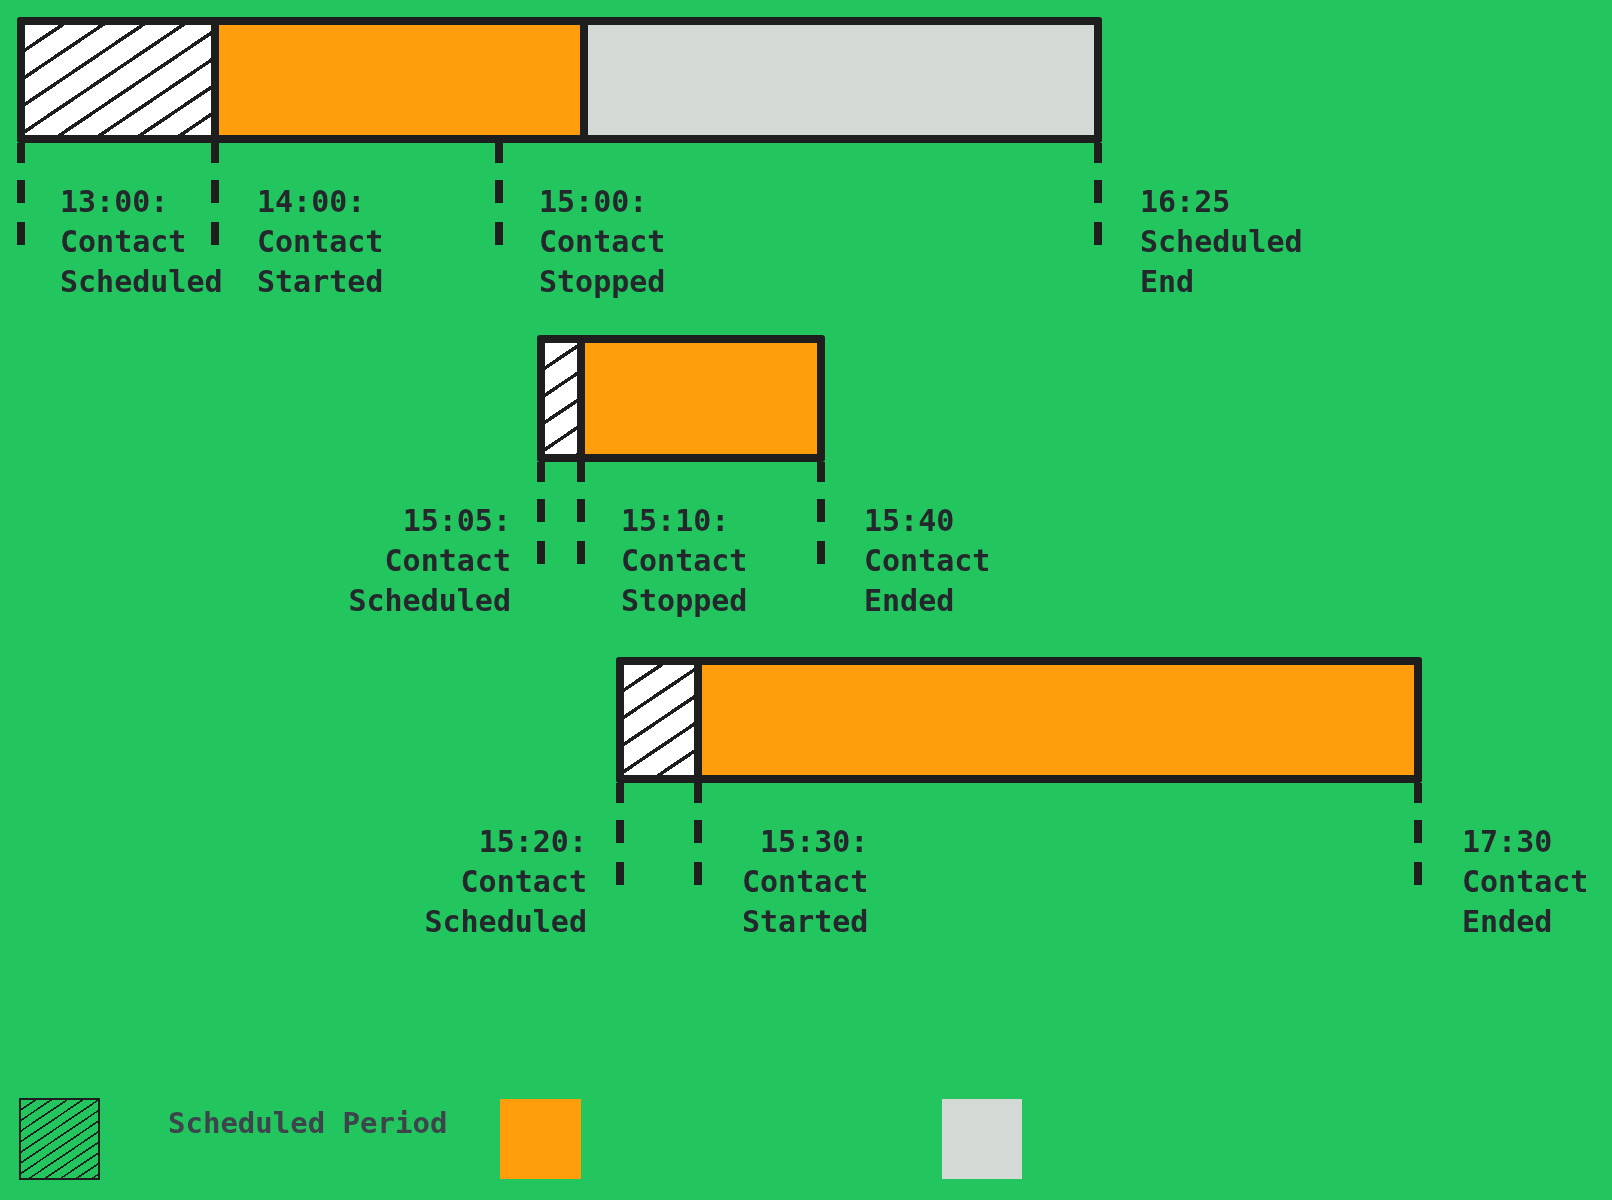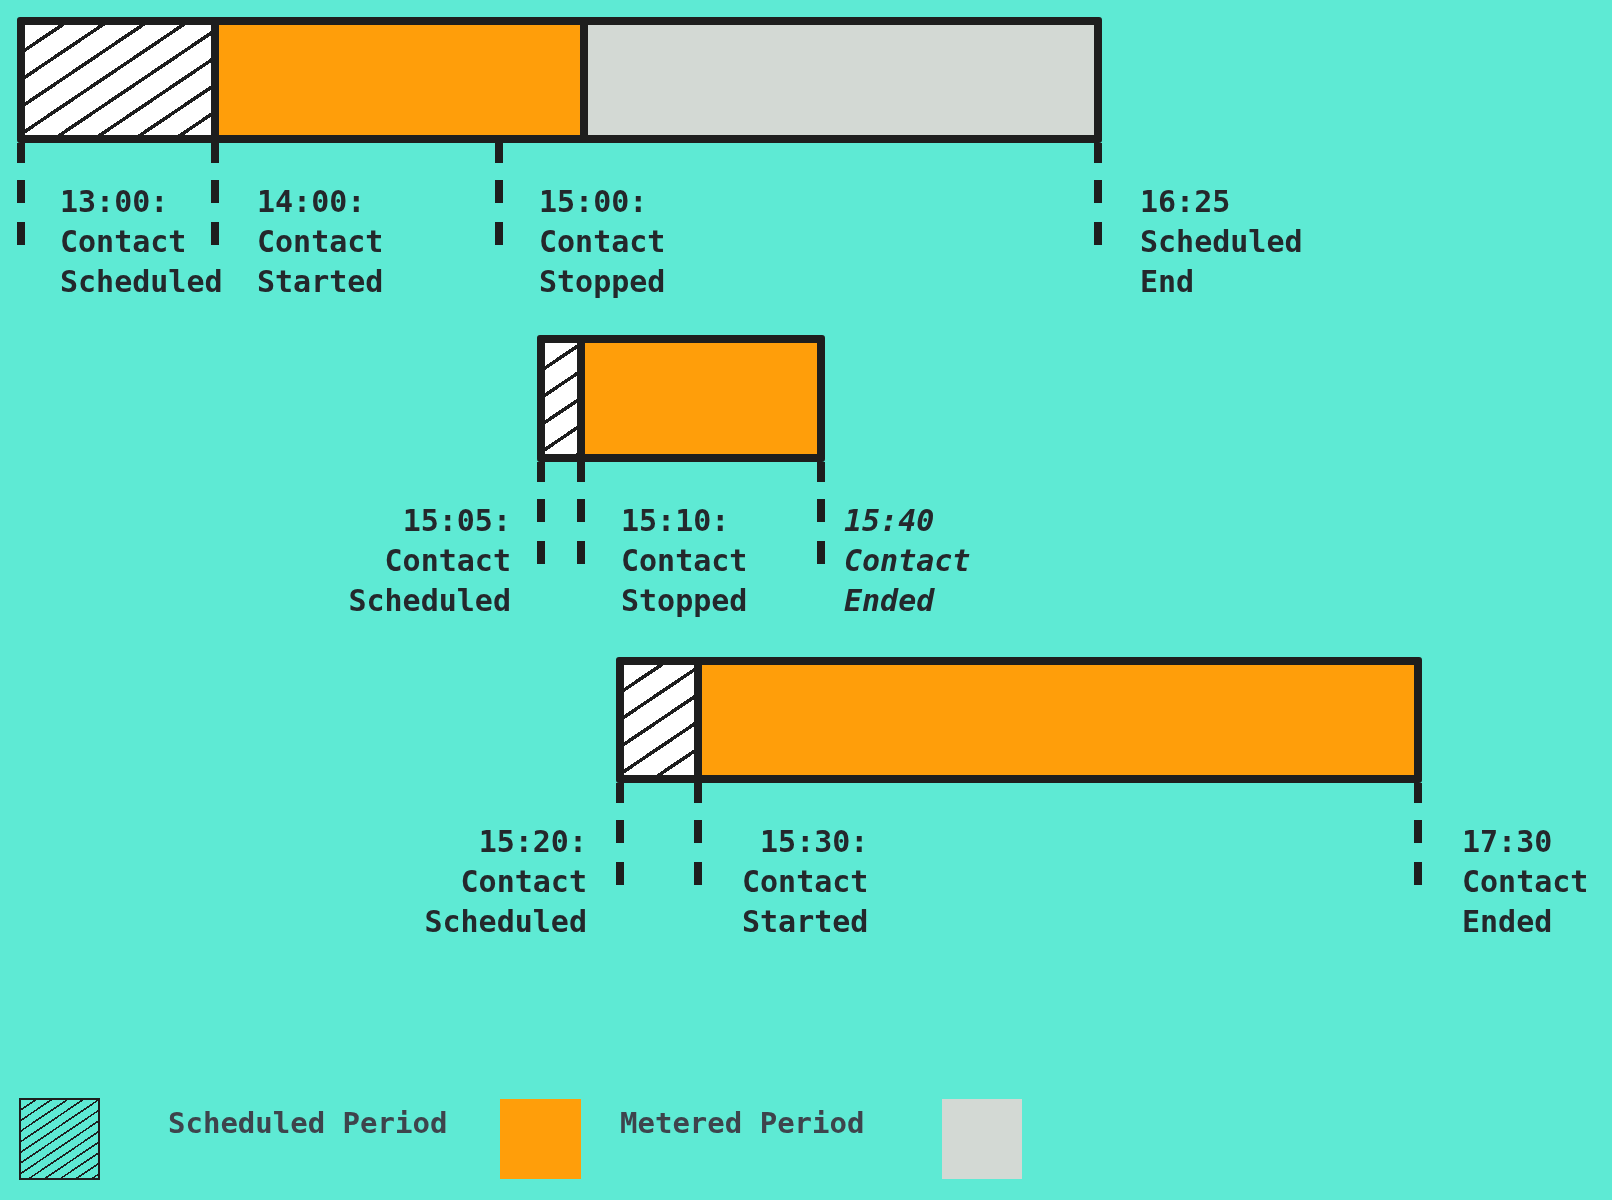--- a/index.html
+++ b/index.html
@@ -3,21 +3,21 @@
 <meta charset="utf-8">
 <style>
   :root{
     --stroke:#1e1e1e;
     --metered_orange:#ff9e0a;
     --duplicate_gray:#d3d9d4;
     --label_text:#24282c;
     --legend_text:#3e444c;
   }
   html,body{margin:0;padding:0;background:#ffffff;}
-  .canvas{position:relative;width:1612px;height:1200px;background:#5eead4;overflow:hidden;
+  .canvas{position:relative;width:1612px;height:1200px;background:#22c55e;overflow:hidden;
           font-family:"DejaVu Sans Mono","Liberation Mono",monospace;}
 
   
   .bar{position:absolute;display:flex;box-sizing:border-box;border:8px solid var(--stroke);
        background:#ffffff;border-radius:3px;}
   .seg{height:100%;}
   .seg-div{width:8px;height:100%;background:var(--stroke);flex:none;}
   .seg-hatch{background:repeating-linear-gradient(146deg,transparent 0 19px,var(--stroke) 19px 22.5px);}
   .seg-metered{background:var(--metered_orange);}
   .seg-duplicate{background:var(--duplicate_gray);}
@@ -83,21 +83,21 @@
   <div class="tick" style="left:537px;top:462px;"></div>
   <div class="tick" style="left:577px;top:462px;"></div>
   <div class="tick" style="left:817px;top:462px;"></div>
 
   <div class="event-label align-right" style="right:1101px;top:501px;">15:05:
 Contact
 Scheduled</div>
   <div class="event-label" style="left:621px;top:501px;">15:10:
 Contact
 Stopped</div>
-  <div class="event-label" style="left:844px;top:501px;font-style:italic;">15:40
+  <div class="event-label" style="left:864px;top:501px;">15:40
 Contact
 Ended</div>
 
   <div class="bar" style="left:616px;top:657px;width:806px;height:126px;">
     <div class="seg seg-hatch" style="width:70px;"></div>
     <div class="seg-div"></div>
     <div class="seg seg-metered" style="flex:1;"></div>
   </div>
 
   <div class="tick" style="left:616px;top:783px;"></div>
@@ -111,17 +111,16 @@
 Contact
 Started</div>
   <div class="event-label" style="left:1462px;top:822px;">17:30
 Contact
 Ended</div>
 
   <div class="legend-swatch swatch-hatch" style="left:19px;top:1098px;"></div>
   <div class="legend-label" style="left:140px;top:1103px;margin-left:28px;">Scheduled Period</div>
 
   <div class="legend-swatch swatch-metered" style="left:500px;top:1099px;"></div>
-  <div class="legend-label" style="left:620px;top:1103px;">Metered Period</div>
 
   <div class="legend-swatch swatch-duplicate" style="left:942px;top:1099px;"></div>
 
 </div>
 
 </body></html>

